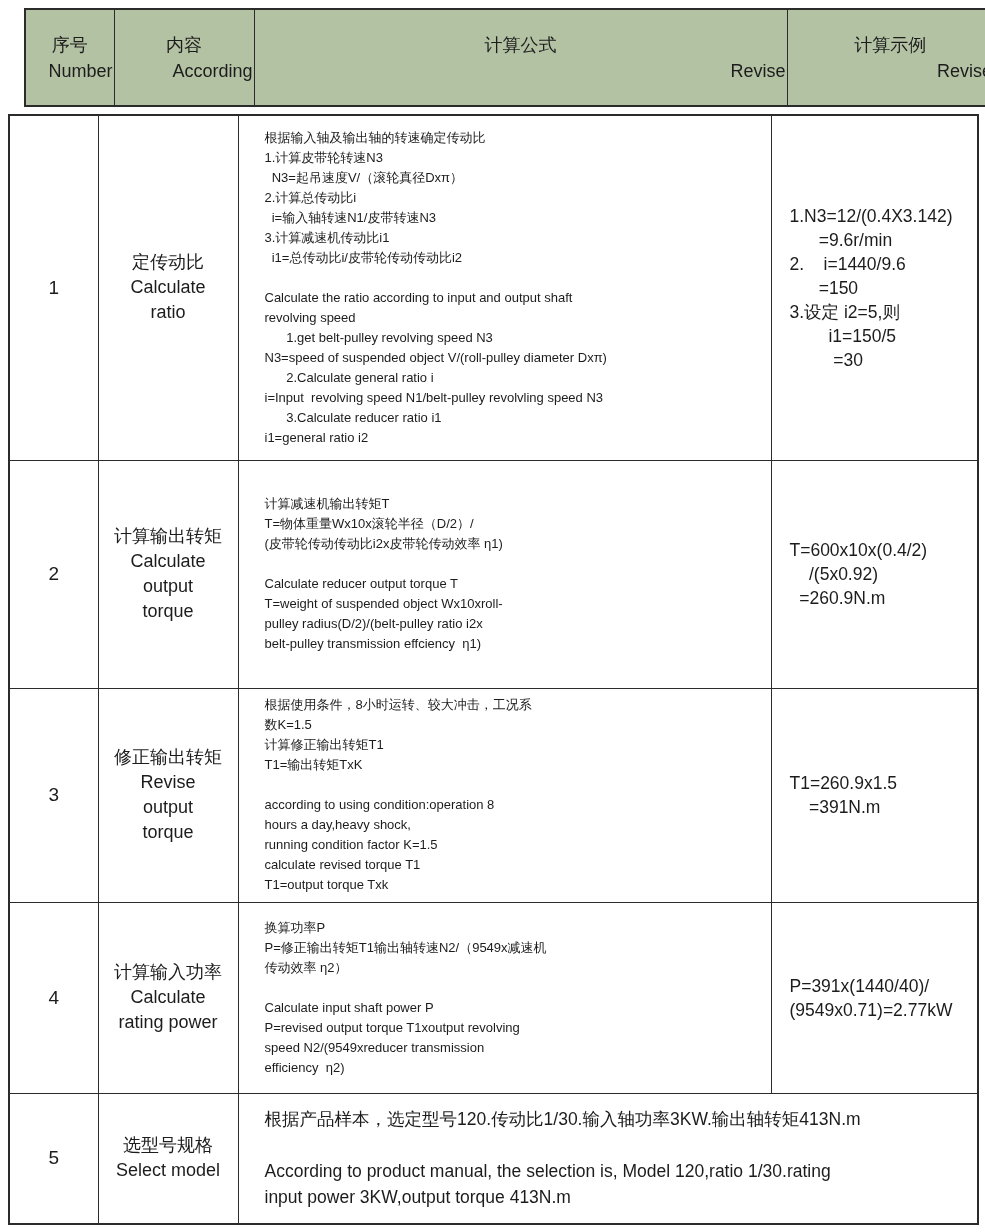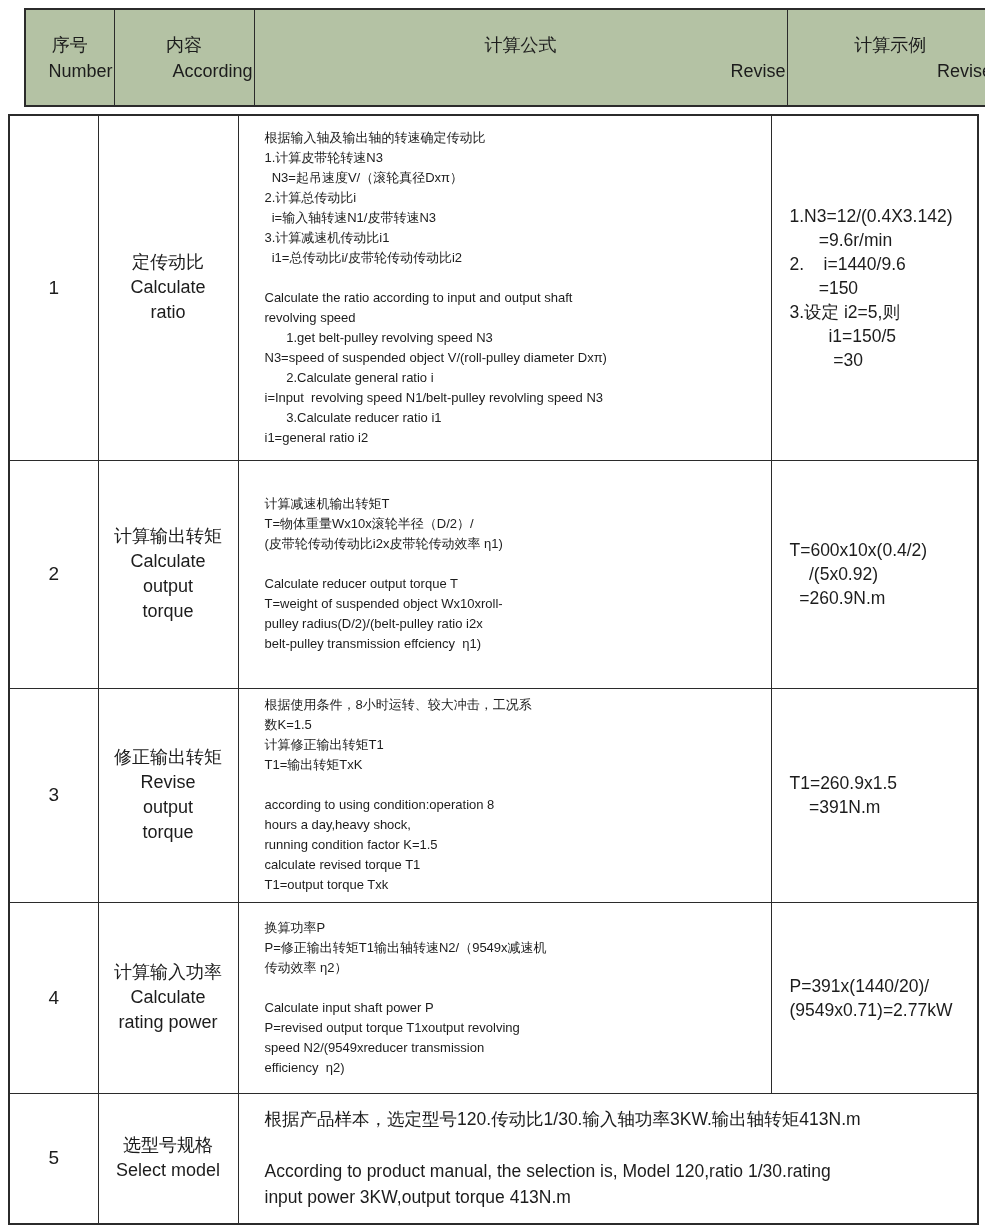--- a/index.html
+++ b/index.html
@@ -198,21 +198,21 @@
 Calculate
 rating power</td>
       <td class="formula-cell">换算功率P
 P=修正输出转矩T1输出轴转速N2/（9549x减速机
 传动效率 η2）
 
 Calculate input shaft power P
 P=revised output torque T1xoutput revolving
 speed N2/(9549xreducer transmission
 efficiency  η2)</td>
-      <td class="example-cell">P=391x(1440/20)/
+      <td class="example-cell">P=391x(1440/40)/
 (9549x0.71)=2.77kW</td>
     </tr>
 
     <tr class="r5">
       <td class="num-cell">5</td>
       <td class="content-cell">选型号规格
 Select model</td>
       <td class="merged-cell" colspan="2">根据产品样本，选定型号120.传动比1/30.输入轴功率3KW.输出轴转矩413N.m
 
 According to product manual, the selection is, Model 120,ratio 1/30.rating

